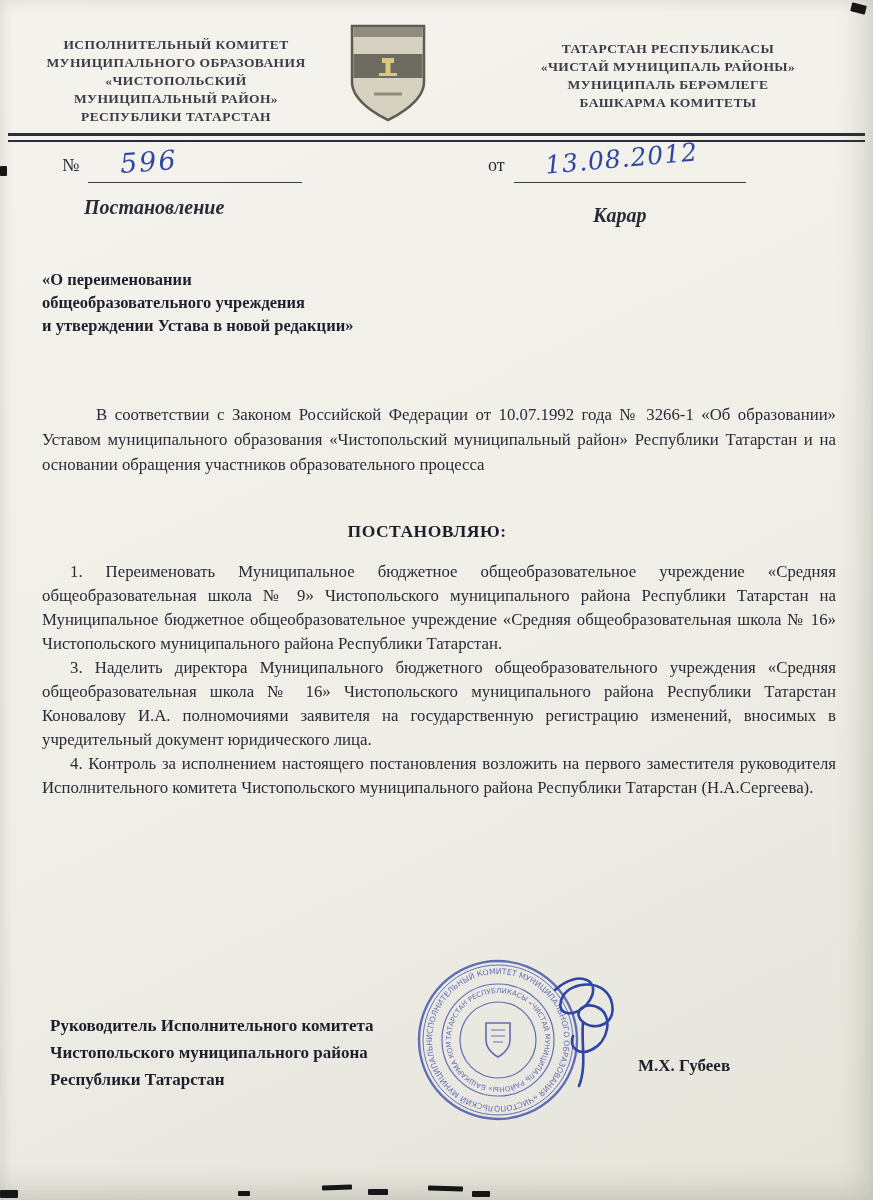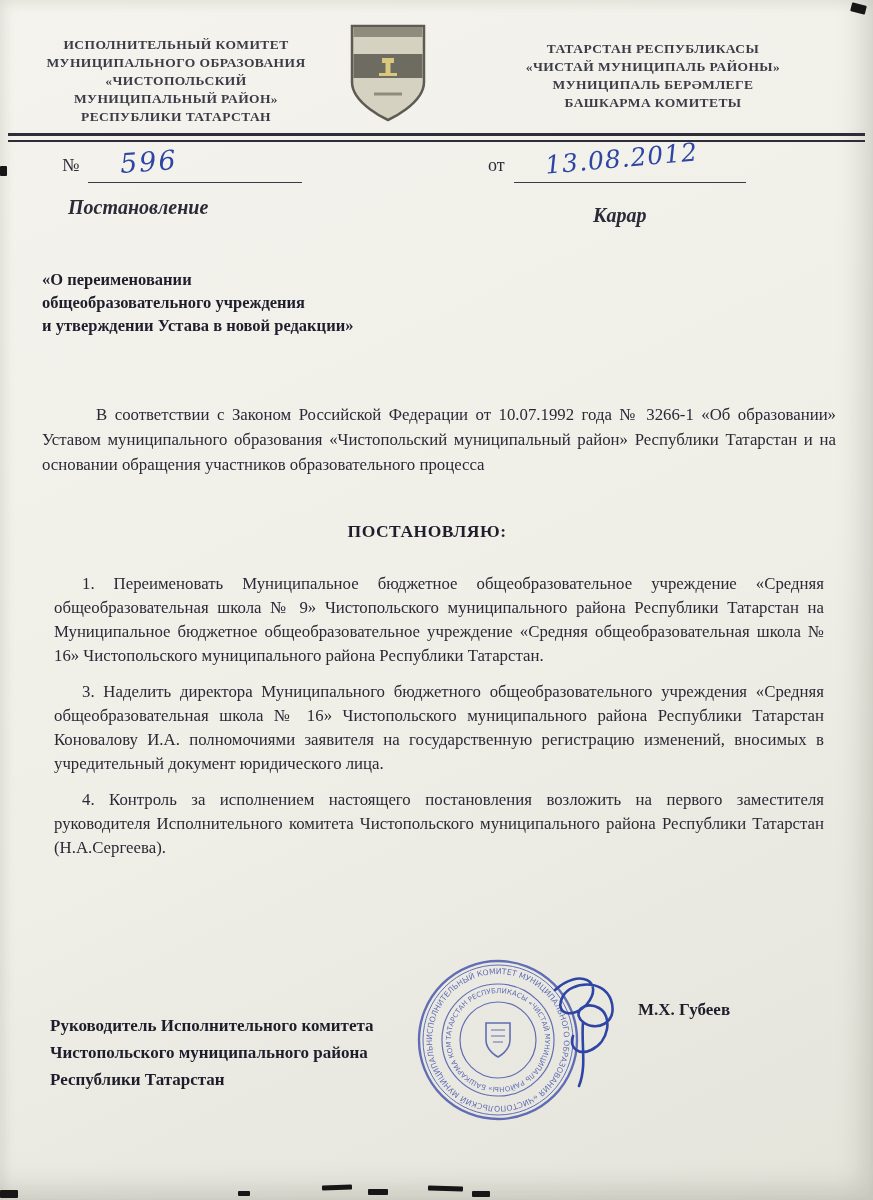--- a/index.html
+++ b/index.html
@@ -6,46 +6,46 @@
   .page {
     position:relative; width:873px; height:1200px; overflow:hidden;
     background:linear-gradient(155deg,#f4f3ed 0%,#efeee7 55%,#e5e4db 100%);
     box-shadow: inset -10px -12px 26px rgba(70,70,58,0.18), inset 4px 4px 12px rgba(70,70,58,0.06);
     font-family:"Liberation Serif", serif; color:#2a2a36;
   }
   
   .hdr-block { position:absolute; text-align:center; font-size:13.5px; line-height:18px;
     letter-spacing:.4px; color:#3c3c48; font-weight:bold; }
   .hdr-left  { left:30px;  top:36px; width:292px; }
-  .hdr-right { left:481px; top:40px; width:344px; }
+  .hdr-right { left:496px; top:40px; width:344px; }
   .emblem { position:absolute; left:344px; top:20px; width:88px; height:108px; }
   .rule { position:absolute; left:8px; right:8px; top:133px; height:4px;
     border-top:3px solid #2e2e3a; border-bottom:2px solid #2e2e3a; }
   
   .ref-label { position:absolute; font-size:18px; color:#2d2d3a; }
   .underline { position:absolute; height:0; border-bottom:1.6px solid #3a3a46; }
   .handwriting { position:absolute; font-family:"DejaVu Serif", serif; font-style:italic;
     color:#2e45a5; white-space:nowrap; }
   
   .doc-type { position:absolute; top:196px; font-size:20px; font-weight:bold;
     font-style:italic; color:#2b2b38; }
   
   .title { position:absolute; left:42px; top:268px; font-size:16.5px; font-weight:bold;
     line-height:23px; color:#1e1e2c; }
   
   .intro { position:absolute; left:42px; top:402px; width:794px; font-size:16.8px;
     line-height:25px; text-indent:54px; text-align:justify; }
   .resolve { position:absolute; left:57px; top:521px; width:740px; text-align:center;
     font-weight:bold; font-size:17.5px; letter-spacing:.5px; color:#1e1e2c; }
   .items { position:absolute; left:42px; top:560px; width:794px; font-size:16.8px; line-height:24px; }
-  .items p { margin:12px; text-indent:28px; text-align:justify; }
+  .items p { margin:0; text-indent:28px; text-align:justify; }
   
   .sig-block { position:absolute; left:50px; top:1012px; font-weight:bold; font-size:17px;
     line-height:27px; color:#1d1d2b; }
-  .sig-name { position:absolute; left:638px; top:1000px; font-weight:bold; font-size:17px; color:#1d1d2b; }
+  .sig-name { position:absolute; left:638px; top:1056px; font-weight:bold; font-size:17px; color:#1d1d2b; }
   
   .stamp { position:absolute; left:413px; top:955px; width:170px; height:170px; opacity:.82; }
   .stamp text { font-family:"DejaVu Sans", sans-serif; }
   .autograph { position:absolute; left:525px; top:972px; width:150px; height:130px; }
   
   .artifact { position:absolute; background:#161616; border-radius:1px; }
 </style>
 </head>
 <body>
 
@@ -78,21 +78,21 @@
   <div class="rule"></div>
 
   <div class="ref-label" style="left:62px; top:155px;">№</div>
   <div class="underline" style="left:88px; top:182px; width:214px;"></div>
   <div class="handwriting" style="left:120px; top:146px; font-size:27px; letter-spacing:2px; transform:rotate(-4deg);">596</div>
 
   <div class="ref-label" style="left:488px; top:155px;">от</div>
   <div class="underline" style="left:514px; top:182px; width:232px;"></div>
   <div class="handwriting" style="left:545px; top:144px; font-size:25px; letter-spacing:1px; transform:rotate(-5deg);">13.08.2012</div>
 
-  <div class="doc-type" style="left:68px;">Постановление</div>
+  <div class="doc-type" style="left:84px;">Постановление</div>
   <div class="doc-type" style="left:593px;margin-top:8px;">Карар</div>
 
   <div class="title">
     <div>«О переименовании</div>
     <div>общеобразовательного учреждения</div>
     <div>и утверждении Устава в новой редакции»</div>
   </div>
 
   <div class="intro">В соответствии с Законом Российской Федерации от 10.07.1992 года № 3266-1 «Об образовании» Уставом муниципального образования «Чистопольский муниципальный район» Республики Татарстан и на основании обращения участников образовательного процесса</div>
   <div class="resolve">ПОСТАНОВЛЯЮ:</div>

